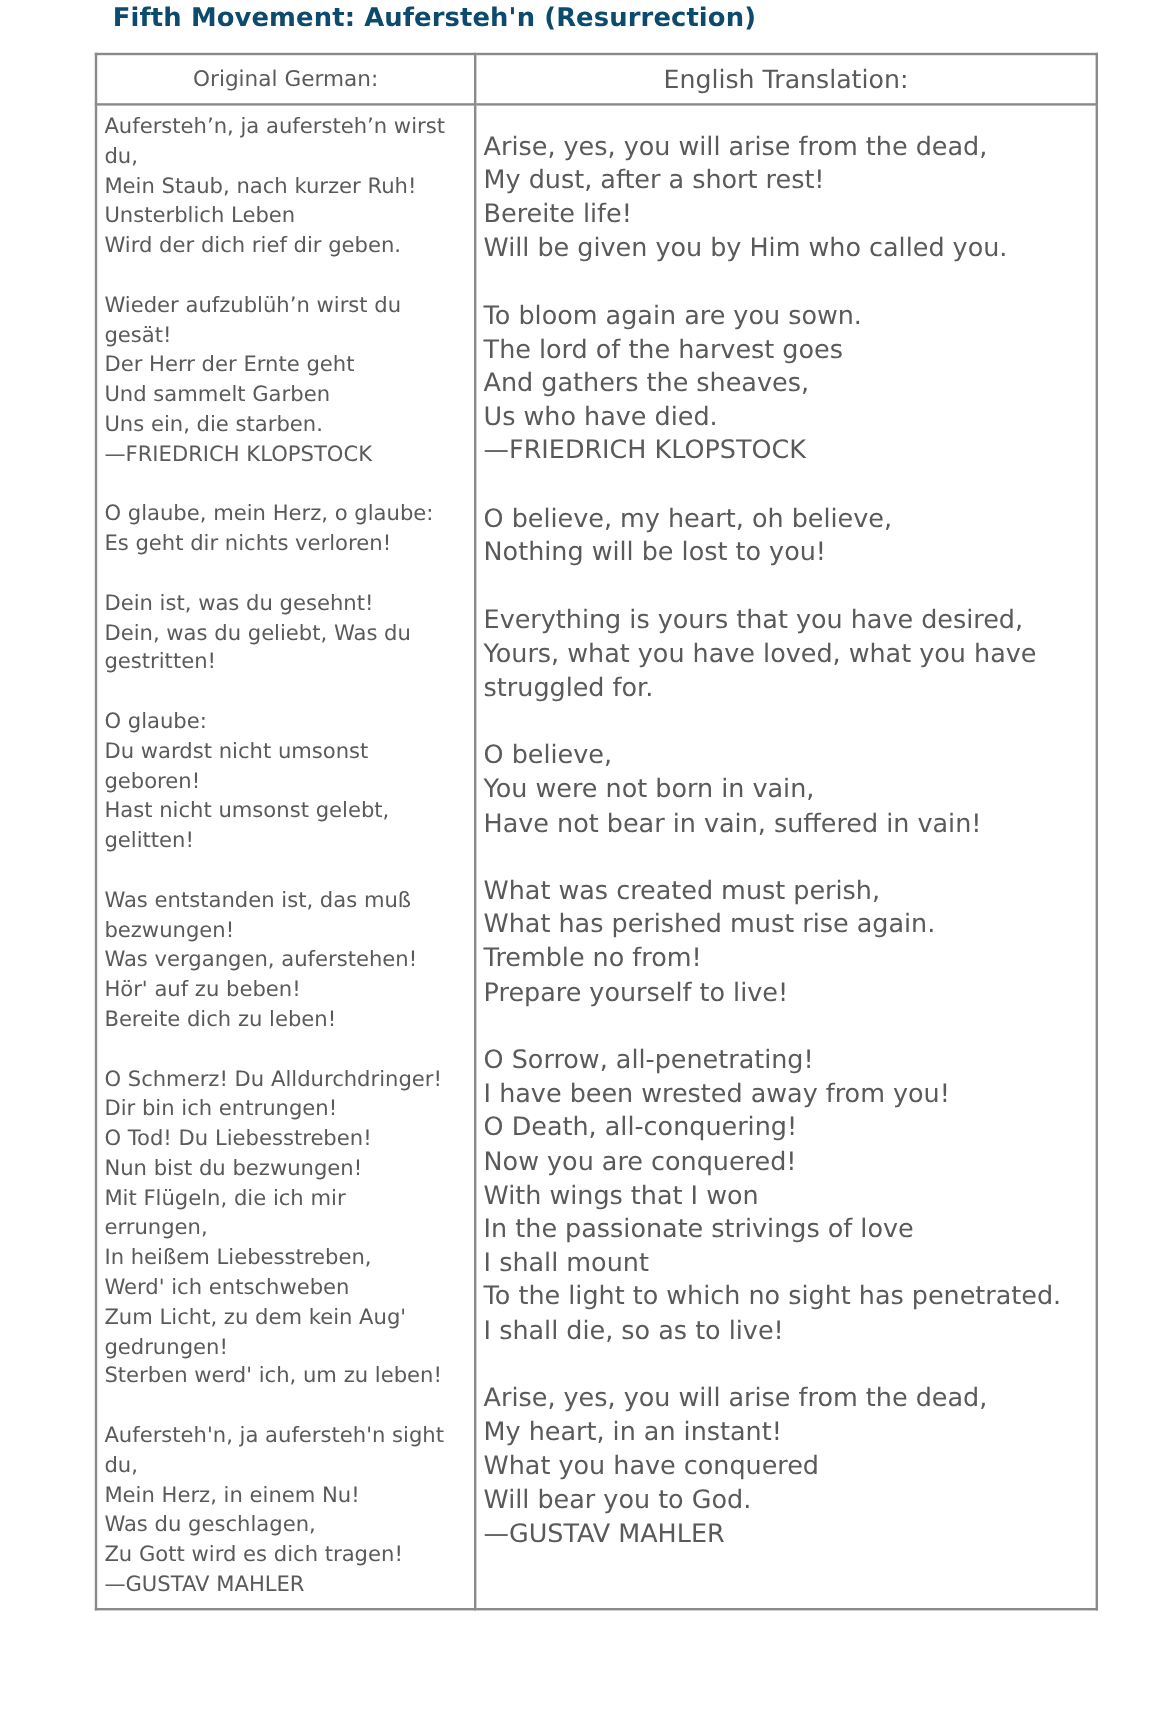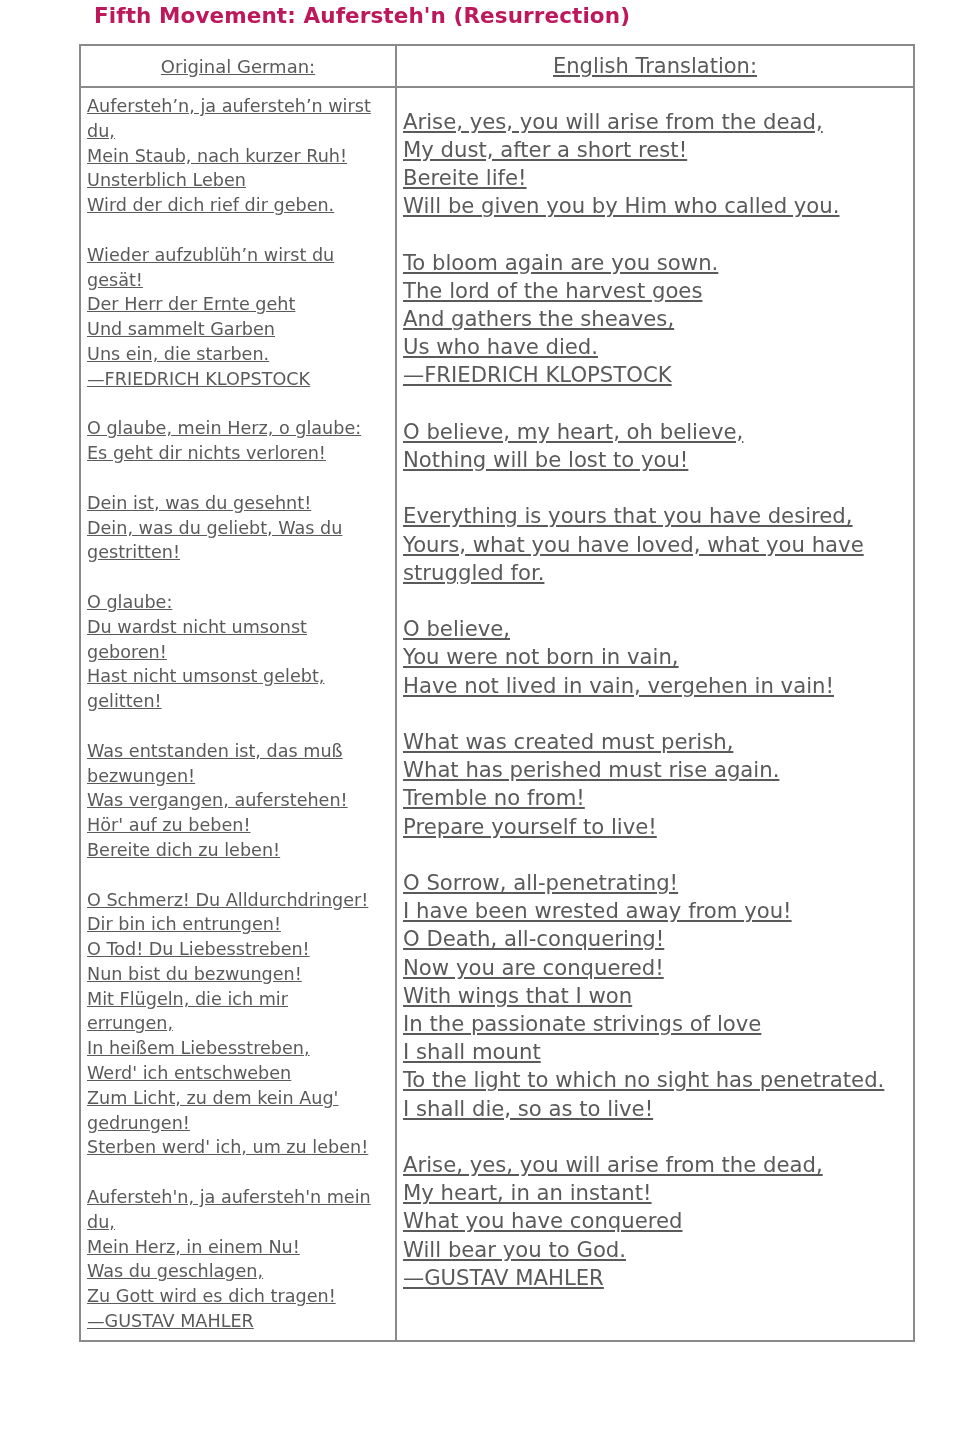--- a/index.html
+++ b/index.html
@@ -17,32 +17,31 @@
     }
     .page-title {
       position: absolute;
       left: 94px;
       top: 2px;
       margin: 0;
       font-family: "DejaVu Sans", sans-serif;
       font-weight: bold;
       font-size: 21.5px;
       line-height: 28px;
-      color: #be185d;
+      color: #0c4a6e;
       letter-spacing: 0.1px;
     }
     table.lyrics {
       position: absolute;
       left: 79px;
       top: 44px;
       width: 834px;
       border-collapse: collapse;
       border: 2px solid #4c1d95;
       table-layout: fixed;
-      text-decoration: underline;
     }
     table.lyrics col.c1 { width: 316px; }
     table.lyrics col.c2 { width: 518px; }
     table.lyrics th {
       font-weight: normal;
       height: 40px;
       padding: 0;
       border: 2px solid #8a8a8a;
       text-align: center;
       vertical-align: middle;
@@ -137,21 +136,21 @@
             <span class="line">Dir bin ich entrungen!</span>
             <span class="line">O Tod! Du Liebesstreben!</span>
             <span class="line">Nun bist du bezwungen!</span>
             <span class="line">Mit Flügeln, die ich mir errungen,</span>
             <span class="line">In heißem Liebesstreben,</span>
             <span class="line">Werd' ich entschweben</span>
             <span class="line">Zum Licht, zu dem kein Aug' gedrungen!</span>
             <span class="line">Sterben werd' ich, um zu leben!</span>
           </div>
           <div class="stanza">
-            <span class="line">Aufersteh'n, ja aufersteh'n mein du,</span>
+            <span class="line">Aufersteh'n, ja aufersteh'n sight du,</span>
             <span class="line">Mein Herz, in einem Nu!</span>
             <span class="line">Was du geschlagen,</span>
             <span class="line">Zu Gott wird es dich tragen!</span>
             <span class="line">—GUSTAV MAHLER</span>
           </div>
         </td>
       <td class="english">
           <div class="stanza">
             <span class="line">Arise, yes, you will arise from the dead,</span>
             <span class="line">My dust, after a short rest!</span>
@@ -169,21 +168,21 @@
             <span class="line">O believe, my heart, oh believe,</span>
             <span class="line">Nothing will be lost to you!</span>
           </div>
           <div class="stanza">
             <span class="line">Everything is yours that you have desired,</span>
             <span class="line">Yours, what you have loved, what you have struggled for.</span>
           </div>
           <div class="stanza">
             <span class="line">O believe,</span>
             <span class="line">You were not born in vain,</span>
-            <span class="line">Have not lived in vain, vergehen in vain!</span>
+            <span class="line">Have not bear in vain, suffered in vain!</span>
           </div>
           <div class="stanza">
             <span class="line">What was created must perish,</span>
             <span class="line">What has perished must rise again.</span>
             <span class="line">Tremble no from!</span>
             <span class="line">Prepare yourself to live!</span>
           </div>
           <div class="stanza">
             <span class="line">O Sorrow, all-penetrating!</span>
             <span class="line">I have been wrested away from you!</span>

